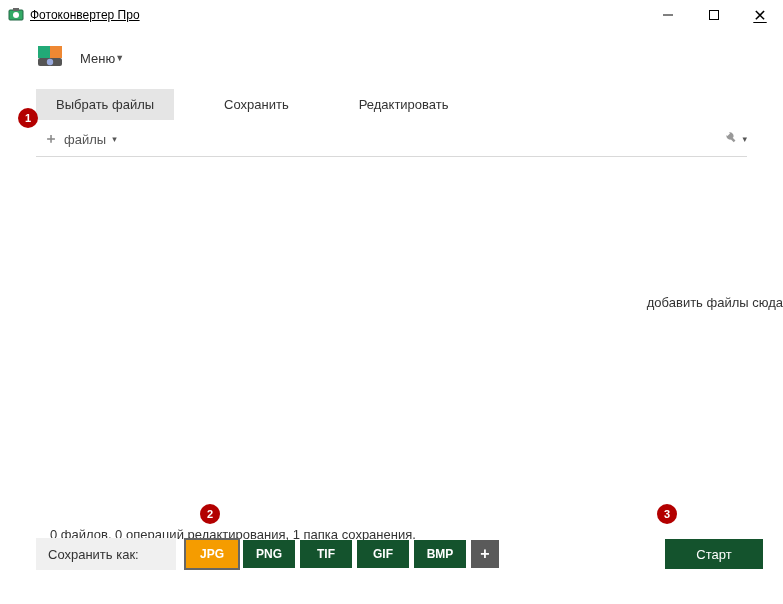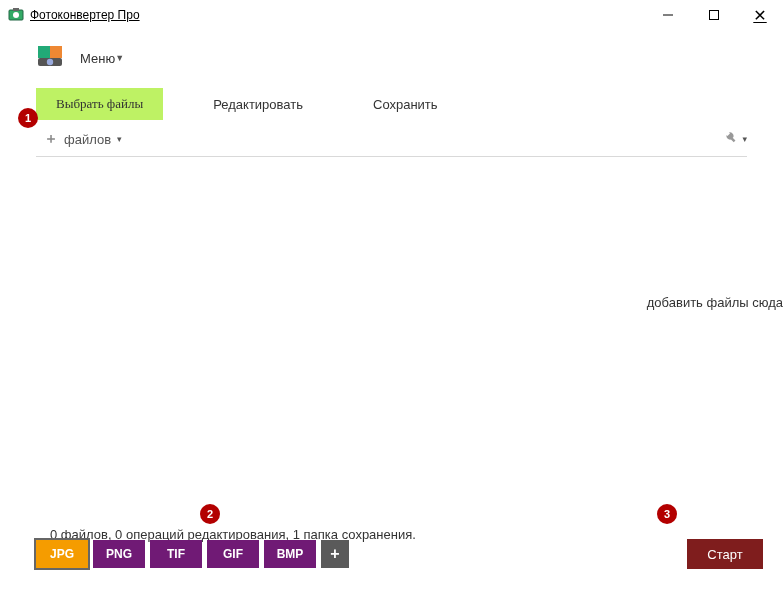--- a/index.html
+++ b/index.html
@@ -9,36 +9,36 @@
   .titlebar .title { font-size: 12px; color: #000; }
   .win-controls { margin-left: auto; display: flex; }
   .win-btn { width: 46px; height: 30px; display:flex; align-items:center; justify-content:center; color:#000; font-size:14px; }
   .close-x { font-size:16px; }
   .topbar { height: 56px; display:flex; align-items:center; padding-left: 36px; }
   .logo { width: 28px; height: 28px; margin-right: 16px; display:inline-flex; align-items:center; justify-content:center; }
   .menu-btn { display:flex; align-items:center; gap:0; font-size:13px; color:#333; cursor:pointer; }
   .caret { font-size: 9px; color:#555; }
   .tabs { display:flex; align-items:center; padding-left: 36px; height: 36px; }
   .tab { padding: 8px 20px; font-size: 13px; color:#333; cursor:pointer; margin-right: 30px; }
-  .tab.active { background:#bef264;font-family:Liberation Serif, serif; }
+  .tab.active { background:#e5e5e5; }
   .toolbar { display:flex; align-items:center; height: 34px; padding: 0 36px 0 44px; }
   .add-files { display:flex; align-items:center; gap:6px; color:#555; font-size:13px; cursor:pointer; }
   .plus-icon { color:#888; font-weight:bold; font-size:14px; }
   .wrench-dd { margin-left:auto; display:flex; align-items:center; gap:3px; color:#888; cursor:pointer; }
   .hr { height:1px; background:#d9d9d9; margin: 0 36px; }
   .drop-area { height: 290px; display:flex; align-items:center; justify-content:flex-end; }
   .drop-text { color:#333; font-size:13px; }
   .status { padding: 0 8px 0 50px; font-size: 13px; color:#333; margin-top: 80px; }
   .bottom { position:absolute; left:36px; right:20px; bottom:30px; display:flex; align-items:center; height: 40px; }
   .save-as-label-box { width:140px; height:32px; background:#f0f0f0; display:flex; align-items:center; padding-left:12px; font-size:13px; color:#333; margin-right: 10px; }
   .fmt-btns { display:flex; gap:5px; }
-  .fmt { width:52px; height:28px; display:flex; align-items:center; justify-content:center; color:#fff; font-size:12px; font-weight:bold; background:#701a75; cursor:pointer; }
+  .fmt { width:52px; height:28px; display:flex; align-items:center; justify-content:center; color:#fff; font-size:12px; font-weight:bold; background:#14532d; cursor:pointer; }
   .fmt.selected { background:#F59C00; outline:2px solid #666; outline-offset:0; }
   .fmt.add { width:28px; background:#5a5a5a; font-size:16px; }
-  .start-btn { margin-left:auto; width:76px; height:30px; background:#7f1d1d; color:#fff; display:flex; align-items:center; justify-content:center; font-size:13px; cursor:pointer; }
+  .start-btn { margin-left:auto; width:98px; height:30px; background:#14532d; color:#fff; display:flex; align-items:center; justify-content:center; font-size:13px; cursor:pointer; }
   .annotation { position:absolute; width:20px; height:20px; border-radius:50%; background:#b30000; color:#fff; font-size:11px; font-weight:bold; display:flex; align-items:center; justify-content:center; pointer-events:none; }
 </style>
 </head>
 <body>
 
 <div class="titlebar">
   <span class="app-icon">
     <svg width="16" height="16" viewBox="0 0 16 16">
       <rect x="1" y="3" width="14" height="10" rx="1" fill="#3a6" stroke="#264" stroke-width="1"></rect>
       <circle cx="8" cy="8" r="3" fill="#fff"></circle>
@@ -73,48 +73,49 @@
     </svg>
   </span>
   <div class="menu-btn">
     <span>Меню</span>
     <span class="caret">▼</span>
   </div>
 </div>
 
 <div class="tabs">
   <div class="tab active">Выбрать файлы</div>
+  <div class="tab">Сохранить</div>
   <div class="tab">Редактировать</div>
-  <div class="tab">Сохранить</div>
 </div>
 
 <div class="toolbar">
   <div class="add-files">
     <span class="plus-icon">＋</span>
-    <span>файлов</span>
+    <span>файлы</span>
     <span class="caret">▾</span>
   </div>
   <div class="wrench-dd">
     <span>
       <svg width="15" height="15" viewBox="0 0 16 16">
           <path d="M13.7 10.3a5 5 0 0 0-6-6L9 5.6 5.6 9 4.3 7.7a5 5 0 0 0 6 6l3.7 3.7 2.3-2.3-3.7-3.7z" transform="scale(0.8) translate(-1,-1)" fill="#999"></path>
         </svg>
     </span>
     <span class="caret">▾</span>
   </div>
 </div>
 <div class="hr"></div>
 
 <div class="drop-area">
   <span class="drop-text">добавить файлы сюда</span>
 </div>
 
 <div class="status">0 файлов, 0 операций редактирования, 1 папка сохранения.</div>
 
 <div class="bottom">
+  <div class="save-as-label-box">Сохранить как:</div>
   <div class="fmt-btns">
     <div class="fmt selected">JPG</div>
     <div class="fmt">PNG</div>
     <div class="fmt">TIF</div>
     <div class="fmt">GIF</div>
     <div class="fmt">BMP</div>
     <div class="fmt add">+</div>
   </div>
   <div class="start-btn">Старт</div>
 </div>

